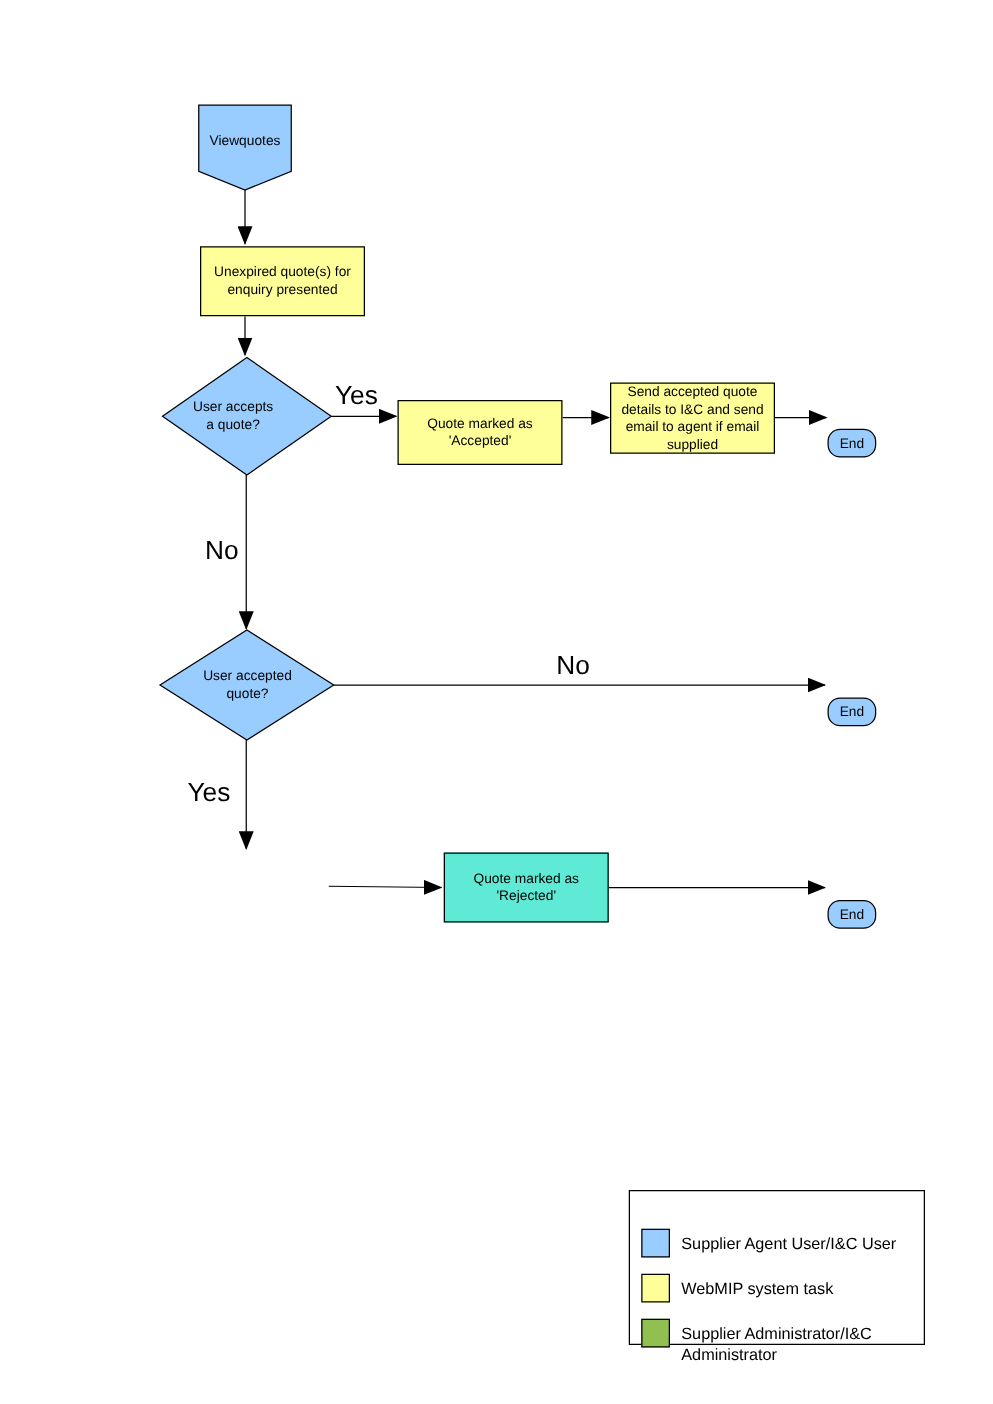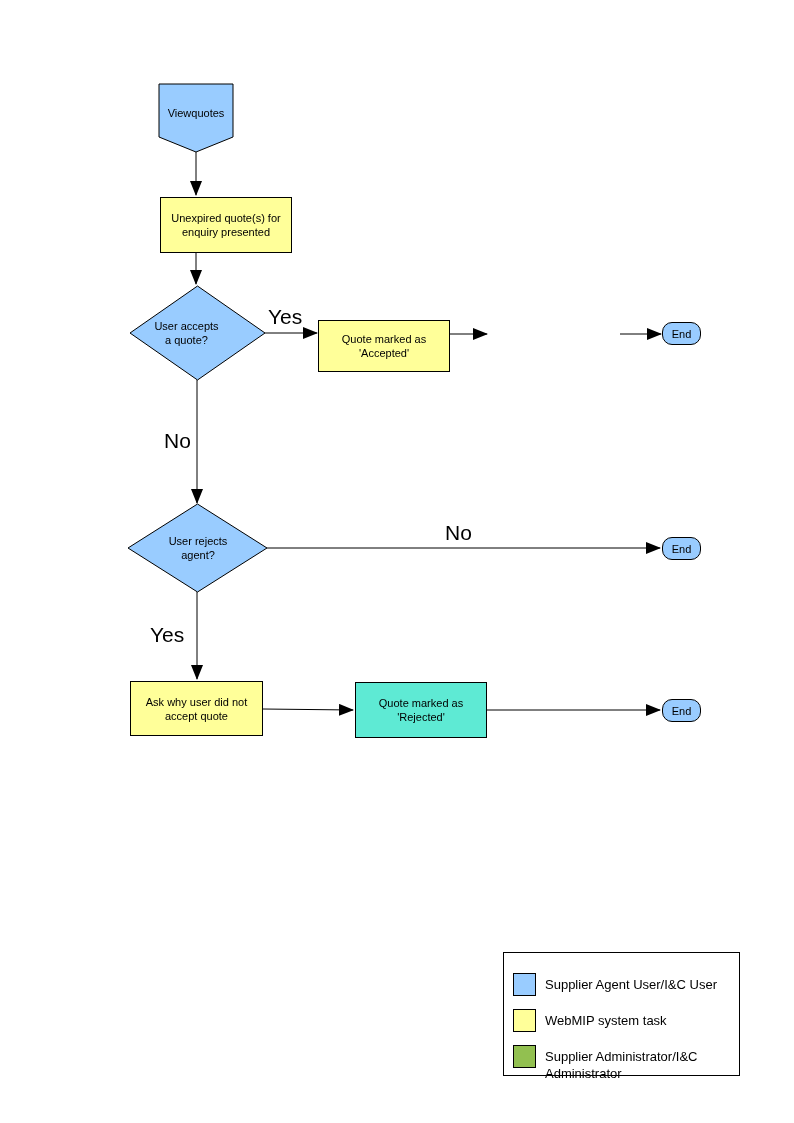--- a/index.html
+++ b/index.html
@@ -39,36 +39,37 @@
     position: absolute;
     box-sizing: border-box;
     border: 1px solid #000;
     border-radius: 10px;
     width: 39px;
     height: 23px;
     display: flex;
     align-items: center;
     justify-content: center;
     font-size: 11px;
+    margin-top: 21px;
   }
   .edge-label {
     position: absolute;
     font-size: 21px;
     line-height: 24px;
     white-space: nowrap;
   }
   .legend {
     position: absolute;
     left: 503px;
     top: 952px;
     width: 237px;
     height: 124px;
     box-sizing: border-box;
     border: 1px solid #000;
-    padding: 20px 0 0 9px;
+    padding: 30px 0 0 9px;
   }
   .legend-row {
     display: flex;
     align-items: flex-start;
     margin-bottom: 13px;
   }
   .legend-swatch {
     width: 23px;
     height: 23px;
     box-sizing: border-box;
@@ -111,28 +112,28 @@
     <line x1="263" y1="709" x2="353" y2="710" stroke="#000" stroke-width="1" marker-end="url(#arrow)"></line>
     <line x1="487" y1="710" x2="660" y2="710" stroke="#000" stroke-width="1" marker-end="url(#arrow)"></line>
   </svg>
 
   <div class="shape-label" style="left:159px; top:106px; width:74px;">Viewquotes</div>
 
   <div class="node" style="left: 131px; top: 197px; width: 132px; height: 56px; background-color: rgb(255, 255, 153); margin-left: 29px;">Unexpired quote(s) for enquiry presented</div>
 
   <div class="node" style="left: 318px; top: 320px; width: 132px; height: 52px; background-color: rgb(255, 255, 153);">Quote marked as 'Accepted'</div>
 
+  <div class="node" style="left: 488px; top: 306px; width: 132px; height: 57px; background-color: rgb(255, 255, 153);">Send accepted quote details to I&amp;C and send email to agent if email supplied</div>
 
-  <div class="node" style="left: 130px; top: 681px; width: 133px; height: 55px; background-color: rgb(255, 255, 153);">Ask why user did not accept quote</div>
 
   <div class="node" style="left: 355px; top: 682px; width: 132px; height: 56px; background-color: #5eead4;">Quote marked as 'Rejected'</div>
 
   <div class="shape-label" style="left:150px; top:319px; width:73px;">User accepts a quote?</div>
 
-  <div class="shape-label" style="left:162px; top:534px; width:72px;">User rejects agent?</div>
+  <div class="shape-label" style="left:162px; top:534px; width:72px;">User accepted quote?</div>
 
   <div class="end-node" style="left: 662px; top: 322px; background-color: rgb(153, 204, 255);">End</div>
   <div class="end-node" style="left: 662px; top: 537px; background-color: rgb(153, 204, 255);">End</div>
   <div class="end-node" style="left: 662px; top: 699px; background-color: rgb(153, 204, 255);">End</div>
 
   <div class="edge-label" style="left:268px; top:305px;">Yes</div>
   <div class="edge-label" style="left:164px; top:429px;">No</div>
   <div class="edge-label" style="left:445px; top:521px;">No</div>
   <div class="edge-label" style="left:150px; top:623px;">Yes</div>
 

